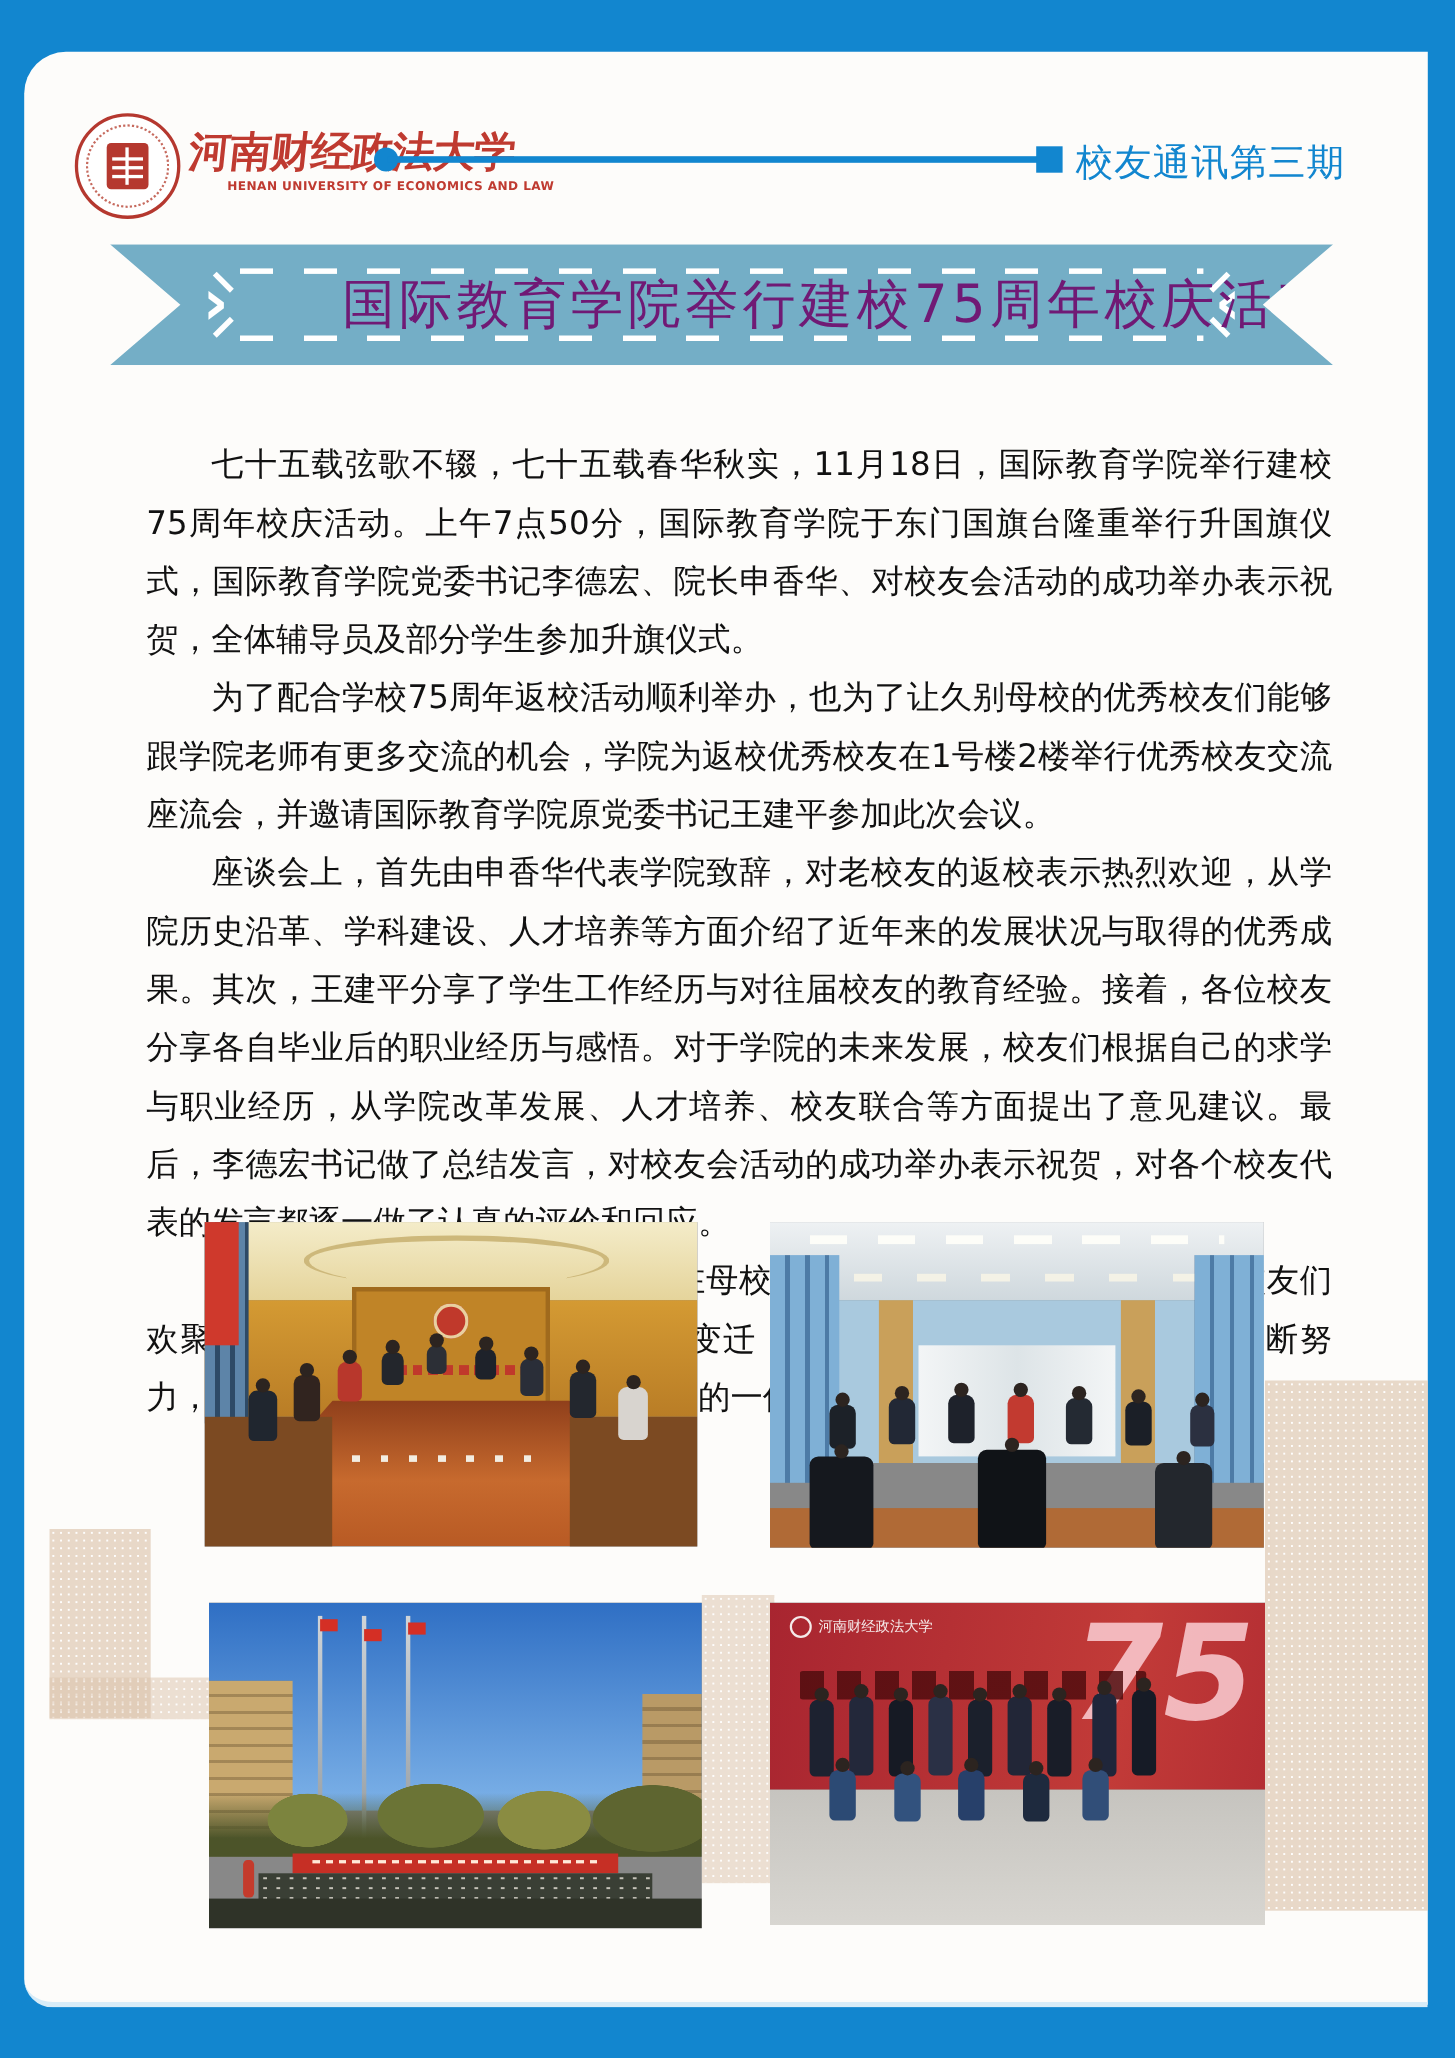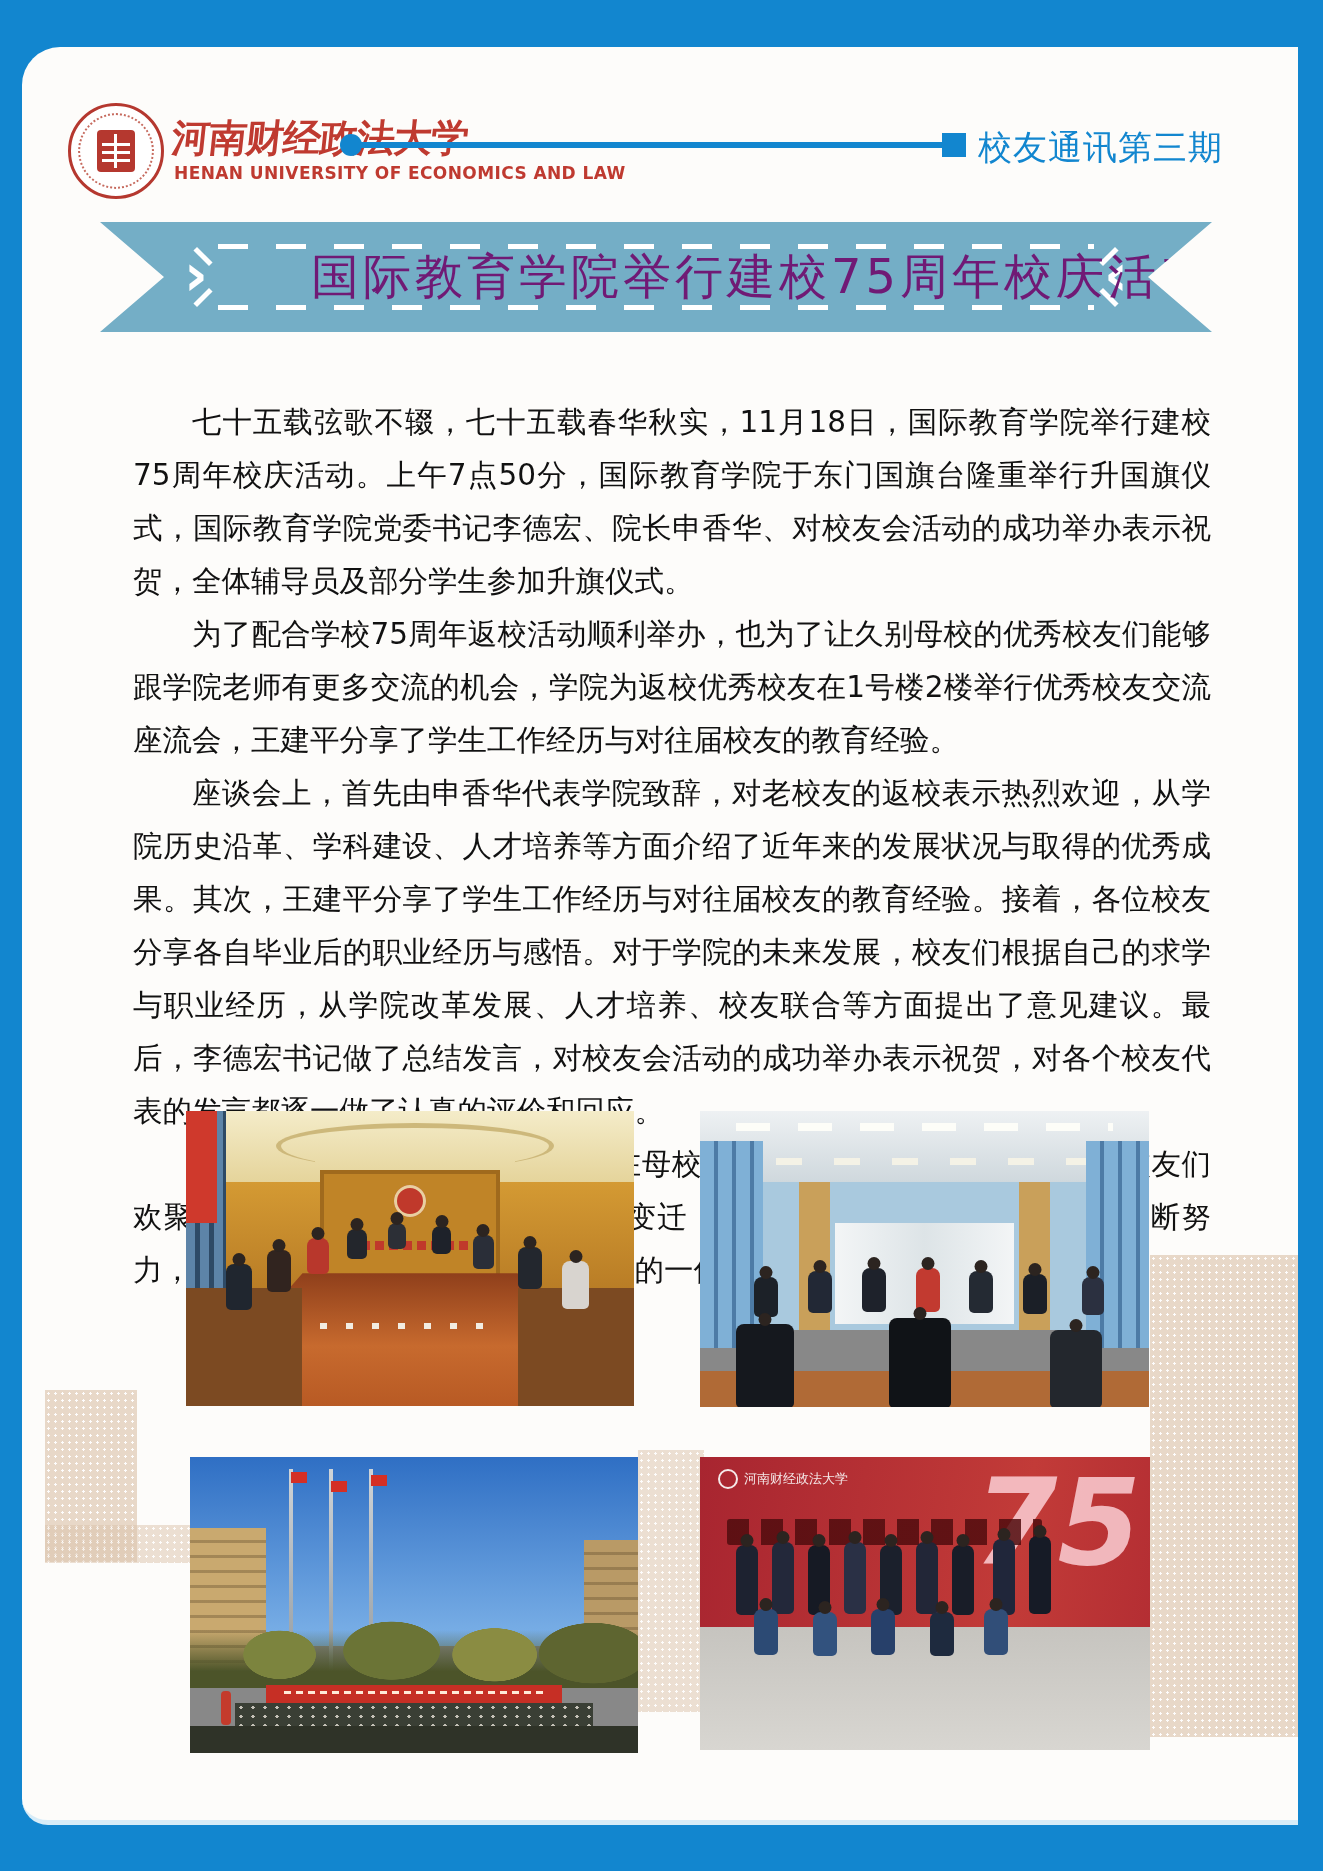--- a/index.html
+++ b/index.html
@@ -30,21 +30,21 @@
   }
   .logo .seal::before{left:17px;top:4px;width:3px;height:34px;}
   .logo .seal::after{left:5px;top:13px;width:28px;height:3px;box-shadow:0 8px 0 #fff,0 16px 0 #fff;}
   .uni-zh{
     position:absolute;left:150px;top:66px;width:310px;
     color:#bf3a30;font-size:38px;font-weight:bold;letter-spacing:-1px;
     transform:skewX(-6deg);white-space:nowrap;
   }
   .uni-en{
     position:absolute;left:152px;top:116px;width:330px;
-    color:#bf3a30;font-size:17px;font-weight:bold;letter-spacing:.4px;white-space:nowrap;
+    color:#bf3a30;font-size:11px;font-weight:bold;letter-spacing:.4px;white-space:nowrap;text-align:right;
   }
   .hline-dot{position:absolute;left:318px;top:87px;width:22px;height:22px;border-radius:50%;background:#1286cf;}
   .hline{position:absolute;left:330px;top:95px;width:592px;height:6px;background:#1286cf;}
   .hsquare{position:absolute;left:920px;top:86px;width:24px;height:24px;background:#1286cf;}
   .issue{
     position:absolute;left:956px;top:78px;color:#1286cf;
     font-size:34px;font-weight:normal;letter-spacing:1px;white-space:nowrap;
   }
   
   .ribbon{
@@ -168,21 +168,21 @@
     <div class="tick bl"></div>
     <div class="tick tr"></div>
     <div class="tick br"></div>
     <span class="chev left">›</span>
     <span class="chev right">‹</span>
     <div class="ribbon-title">国际教育学院举行建校75周年校庆活动</div>
   </div>
 
   <div class="article">
     <p>七十五载弦歌不辍，七十五载春华秋实，11月18日，国际教育学院举行建校75周年校庆活动。上午7点50分，国际教育学院于东门国旗台隆重举行升国旗仪式，国际教育学院党委书记李德宏、院长申香华、对校友会活动的成功举办表示祝贺，全体辅导员及部分学生参加升旗仪式。</p>
-    <p>为了配合学校75周年返校活动顺利举办，也为了让久别母校的优秀校友们能够跟学院老师有更多交流的机会，学院为返校优秀校友在1号楼2楼举行优秀校友交流座流会，王建平分享了学生工作经历与对往届校友的教育经验。</p>
+    <p>为了配合学校75周年返校活动顺利举办，也为了让久别母校的优秀校友们能够跟学院老师有更多交流的机会，学院为返校优秀校友在1号楼2楼举行优秀校友交流座流会，并邀请国际教育学院原党委书记王建平参加此次会议。</p>
     <p>座谈会上，首先由申香华代表学院致辞，对老校友的返校表示热烈欢迎，从学院历史沿革、学科建设、人才培养等方面介绍了近年来的发展状况与取得的优秀成果。其次，王建平分享了学生工作经历与对往届校友的教育经验。接着，各位校友分享各自毕业后的职业经历与感悟。对于学院的未来发展，校友们根据自己的求学与职业经历，从学院改革发展、人才培养、校友联合等方面提出了意见建议。最后，李德宏书记做了总结发言，对校友会活动的成功举办表示祝贺，对各个校友代表的发言都逐一做了认真的评价和回应。</p>
     <p>共忆峥嵘岁月，畅谈人生感悟。在母校七十五华诞之际，国际教育学院校友们欢聚一堂，回忆峥嵘岁月，感叹母校变迁，展望学院未来，希望今后通过不断努力，共同为母校和学院的发展贡献自己的一份力量。</p>
   </div>
 
   <div class="wm a"></div>
   <div class="wm b"></div>
   <div class="wm c"></div>
   <div class="wm d"></div>
 
   <div class="photo ph1">

